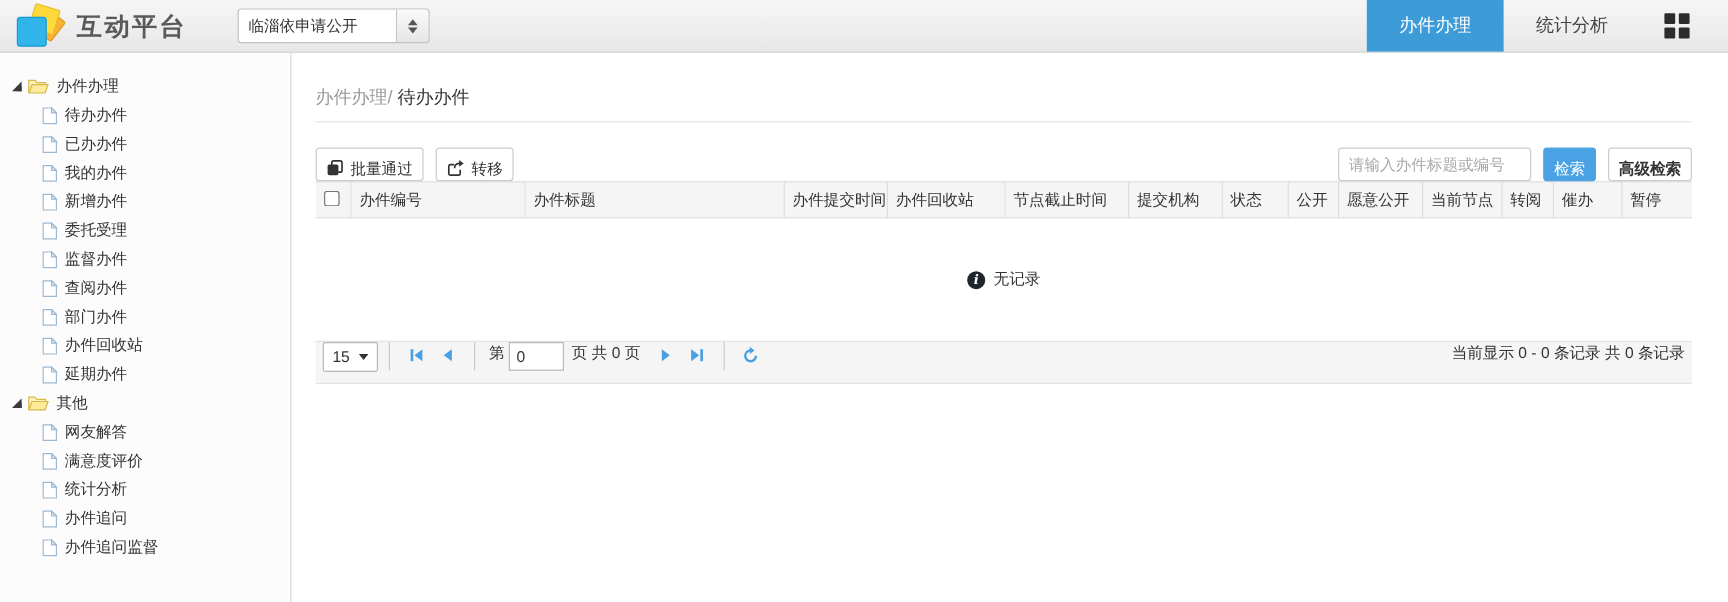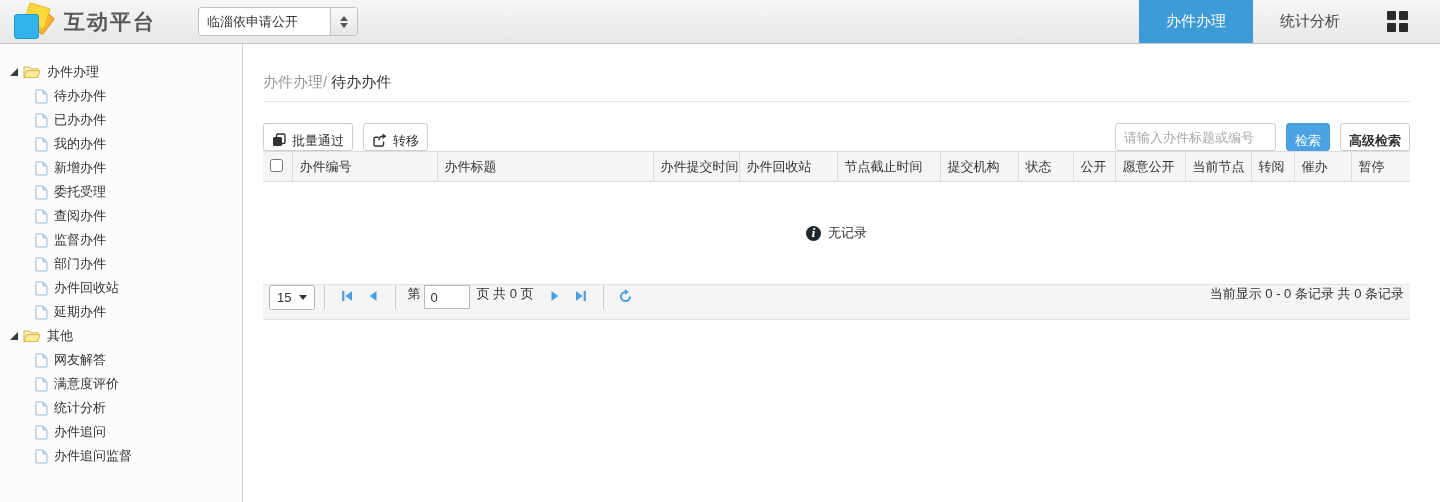--- a/index.html
+++ b/index.html
@@ -229,32 +229,32 @@
                 </div>
               </li>
             <li class="tree-leaf">
                 <div class="tree-row">
                   <span class="icon-doc">
                     <svg width="13" height="15" viewBox="0 0 13 15">
                       <path d="M1 1 h7 l4 4 v9 H1 Z" fill="#fff" stroke="#9db8d2"></path>
                       <path d="M8 1 v4 h4 Z" fill="#d9e9f7" stroke="#9db8d2"></path>
                     </svg>
                   </span>
+                  <span>监督办件</span>
+                </div>
+              </li>
+            <li class="tree-leaf">
+                <div class="tree-row">
+                  <span class="icon-doc">
+                    <svg width="13" height="15" viewBox="0 0 13 15">
+                      <path d="M1 1 h7 l4 4 v9 H1 Z" fill="#fff" stroke="#9db8d2"></path>
+                      <path d="M8 1 v4 h4 Z" fill="#d9e9f7" stroke="#9db8d2"></path>
+                    </svg>
+                  </span>
                   <span>查阅办件</span>
-                </div>
-              </li>
-            <li class="tree-leaf">
-                <div class="tree-row">
-                  <span class="icon-doc">
-                    <svg width="13" height="15" viewBox="0 0 13 15">
-                      <path d="M1 1 h7 l4 4 v9 H1 Z" fill="#fff" stroke="#9db8d2"></path>
-                      <path d="M8 1 v4 h4 Z" fill="#d9e9f7" stroke="#9db8d2"></path>
-                    </svg>
-                  </span>
-                  <span>监督办件</span>
                 </div>
               </li>
             <li class="tree-leaf">
                 <div class="tree-row">
                   <span class="icon-doc">
                     <svg width="13" height="15" viewBox="0 0 13 15">
                       <path d="M1 1 h7 l4 4 v9 H1 Z" fill="#fff" stroke="#9db8d2"></path>
                       <path d="M8 1 v4 h4 Z" fill="#d9e9f7" stroke="#9db8d2"></path>
                     </svg>
                   </span>

